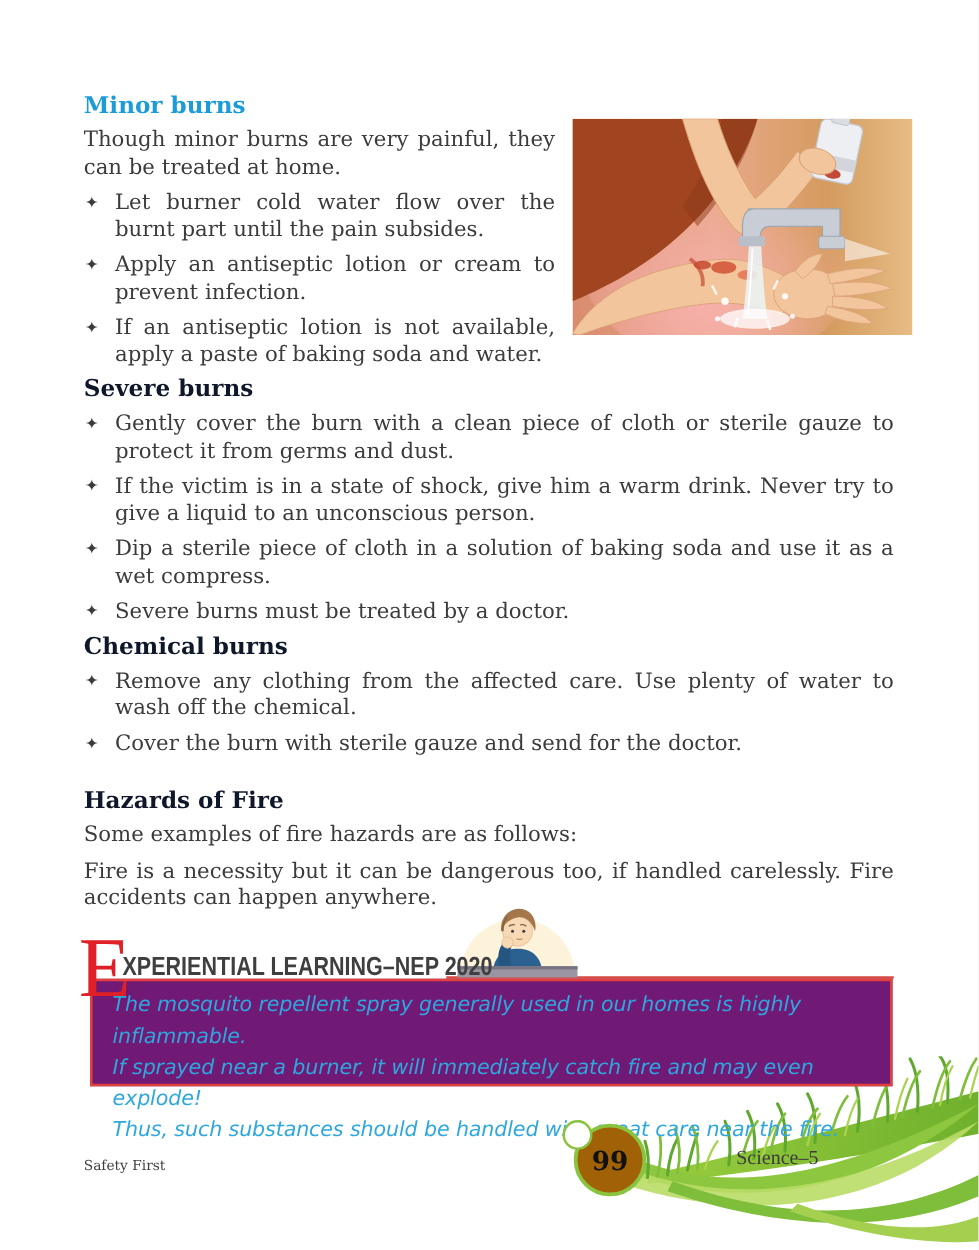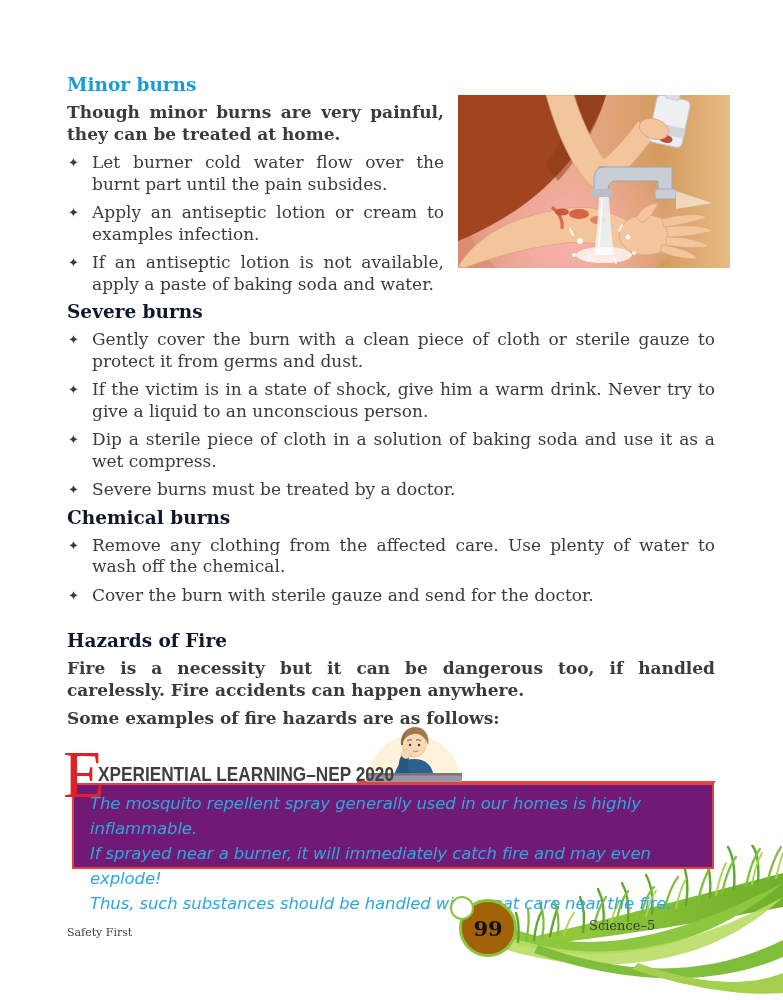--- a/index.html
+++ b/index.html
@@ -4,21 +4,21 @@
 <style>
   html,body{margin:0;padding:0;background:#e8e8e8;}
   .page{position:relative;width:783px;height:1000px;background:#ffffff;overflow:hidden;
         font-family:"DejaVu Serif",serif;margin:0 auto;}
   .content{position:absolute;left:67px;top:75px;width:648px;}
   h2{font-size:18.5px;font-weight:bold;margin:0 0 7px 0;line-height:20px;font-family:"DejaVu Serif",serif;}
   h2.blue{color:#1b9cd8;}
   h2.red{color:#0f172a;}
   h2.gap{margin-top:25px;}
   p.body, li{font-size:17px;line-height:21.5px;color:#3b3b3b;text-align:justify;}
-  p.body{margin:0 0 7px 0;font-weight:bold;}
+  p.body{margin:0 0 7px 0;}
   ul.stars{list-style:none;margin:0 0 0 0;padding:0;}
   ul.stars li{position:relative;padding-left:25px;margin:0 0 7px 0;}
   ul.stars .star{position:absolute;left:1px;top:0;font-size:13px;color:#3b3b3b;font-family:"DejaVu Sans",sans-serif;}
   .burn-fig{float:right;width:272px;height:173px;margin:-7px -15px 10px 14px;}
   .burn-fig svg{display:block;width:100%;height:100%;}
   
   .exp-section{position:relative;margin-top:18px;height:142px;clear:both;}
   .dropcap{position:absolute;left:-4px;top:-2px;font-family:"Liberation Serif",serif;
            font-size:68px;line-height:56px;color:#df2127;z-index:3;}
   .exp-title{position:absolute;left:31px;top:14px;font-family:"Liberation Sans",sans-serif;
@@ -27,21 +27,21 @@
   .exp-line{position:absolute;left:290px;top:33px;width:358px;height:2px;background:#d94a42;z-index:1;}
   .boy-fig{position:absolute;left:297px;top:-24px;width:100px;height:60px;z-index:2;}
   .boy-fig svg{display:block;width:100%;height:100%;}
   .red-box{position:absolute;left:5px;top:35px;width:642px;height:86px;box-sizing:border-box;
            border:2px solid #e2403c;background:#701a75;padding:6px 10px 0 16px;z-index:2;}
   .red-box p{margin:0;font-family:"DejaVu Sans",sans-serif;font-style:italic;
              font-size:16.5px;line-height:25px;color:#2ea7de;letter-spacing:-0.1px;}
   
   .grass{position:absolute;right:0;bottom:0;width:285px;height:155px;z-index:1;}
   .footer-left{position:absolute;left:67px;top:926px;font-size:11px;color:#3f3f3f;z-index:3;}
-  .footer-right{position:absolute;left:589px;top:918px;font-size:13px;color:#3b3b3b;z-index:3;}
+  .footer-right{position:absolute;left:589px;top:918px;font-size:16px;color:#3b3b3b;z-index:3;font-family:Liberation Serif, serif;}
   .pagenum-circle{position:absolute;left:459px;top:899px;width:52px;height:52px;border:3px solid #8ac43f;
                   border-radius:50%;background:#a16207;z-index:3;display:flex;align-items:center;
                   justify-content:center;font-weight:bold;font-size:21px;color:#111;}
   .pagenum-bubble{position:absolute;left:450px;top:896px;width:20px;height:20px;border:2px solid #8ac43f;
                   border-radius:50%;background:#fff;z-index:4;}
 </style>
 </head>
 <body>
 
 <div class="page">
@@ -97,41 +97,41 @@
         <circle cx="170" cy="142" r="2.5" fill="#fff" opacity="0.9"></circle>
         <circle cx="116" cy="160" r="2" fill="#fff" opacity="0.9"></circle>
         <circle cx="176" cy="158" r="2" fill="#fff" opacity="0.85"></circle>
         <path d="M112,134 l3,6 M164,130 l-3,6 M130,166 l2,-6 M158,168 l-2,-6" stroke="#fff" stroke-width="2" stroke-linecap="round" opacity="0.85"></path>
       </svg>
     </div>
 
     <p class="body">Though minor burns are very painful, they can be treated at home.</p>
     <ul class="stars">
       <li><span class="star">✦</span><span>Let burner cold water flow over the burnt part until the pain subsides.</span></li>
-      <li><span class="star">✦</span><span>Apply an antiseptic lotion or cream to examples infection.</span></li>
+      <li><span class="star">✦</span><span>Apply an antiseptic lotion or cream to prevent infection.</span></li>
       <li><span class="star">✦</span><span>If an antiseptic lotion is not available, apply a paste of baking soda and water.</span></li>
     </ul>
 
     <h2 class="red">Severe burns</h2>
     <ul class="stars">
       <li><span class="star">✦</span><span>Gently cover the burn with a clean piece of cloth or sterile gauze to protect it from germs and dust.</span></li>
       <li><span class="star">✦</span><span>If the victim is in a state of shock, give him a warm drink. Never try to give a liquid to an unconscious person.</span></li>
       <li><span class="star">✦</span><span>Dip a sterile piece of cloth in a solution of baking soda and use it as a wet compress.</span></li>
       <li><span class="star">✦</span><span>Severe burns must be treated by a doctor.</span></li>
     </ul>
 
     <h2 class="red">Chemical burns</h2>
     <ul class="stars">
       <li><span class="star">✦</span><span>Remove any clothing from the affected care. Use plenty of water to wash off the chemical.</span></li>
       <li><span class="star">✦</span><span>Cover the burn with sterile gauze and send for the doctor.</span></li>
     </ul>
 
     <h2 class="red gap">Hazards of Fire</h2>
+    <p class="body">Some examples of fire hazards are as follows:</p>
     <p class="body">Fire is a necessity but it can be dangerous too, if handled carelessly. Fire accidents can happen anywhere.</p>
-    <p class="body">Some examples of fire hazards are as follows:</p>
 
     <div class="exp-section">
       <span class="dropcap">E</span>
       <span class="exp-title">XPERIENTIAL LEARNING–NEP 2020</span>
       <div class="exp-line"></div>
       <div class="boy-fig">
         <svg viewBox="0 0 100 60" xmlns="http://www.w3.org/2000/svg">
           <path d="M4,57 A46,46 0 0 1 96,57 Z" fill="#fcf3da"></path>
           <path d="M30,57 C30,43 37,35 50,35 C63,35 70,43 70,57 Z" fill="#2b6191"></path>
           <path d="M36,52 C33,42 35,33 40,29 L46,31 C43,38 44,46 46,52 Z" fill="#255681"></path>

